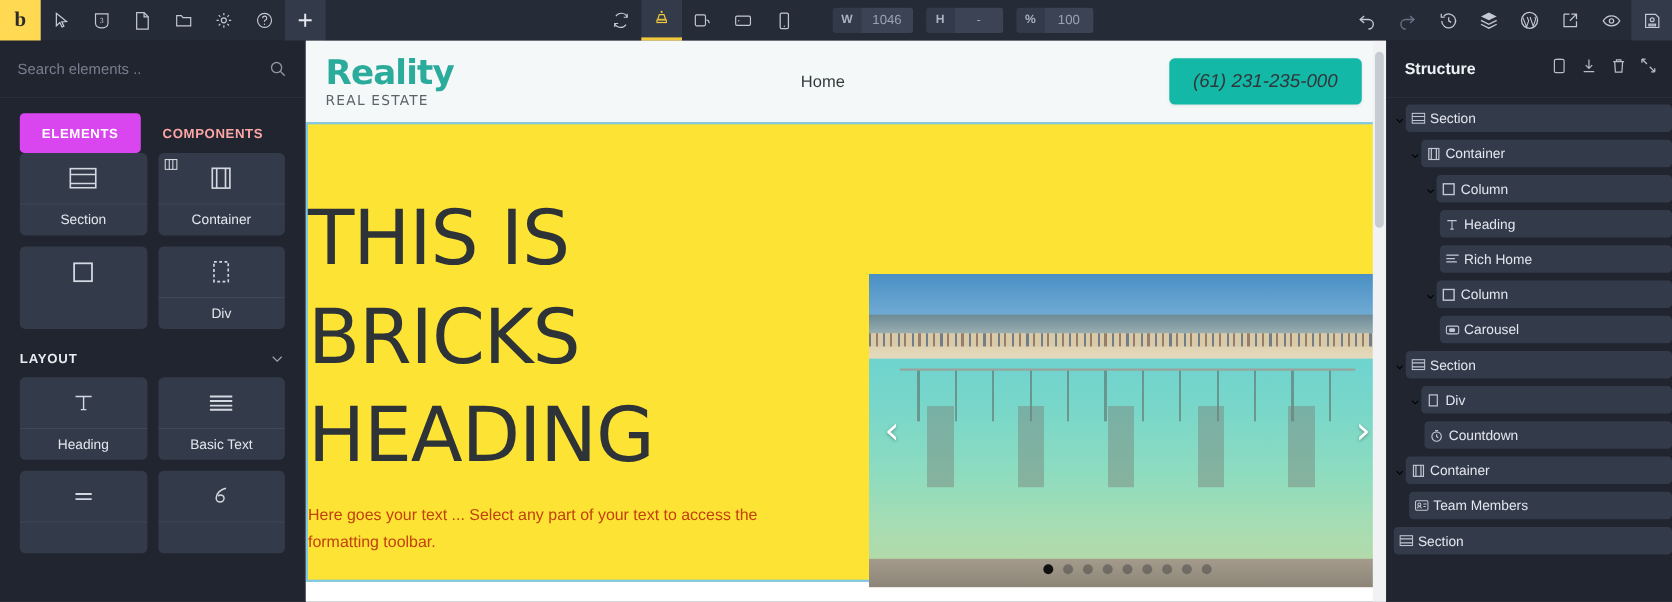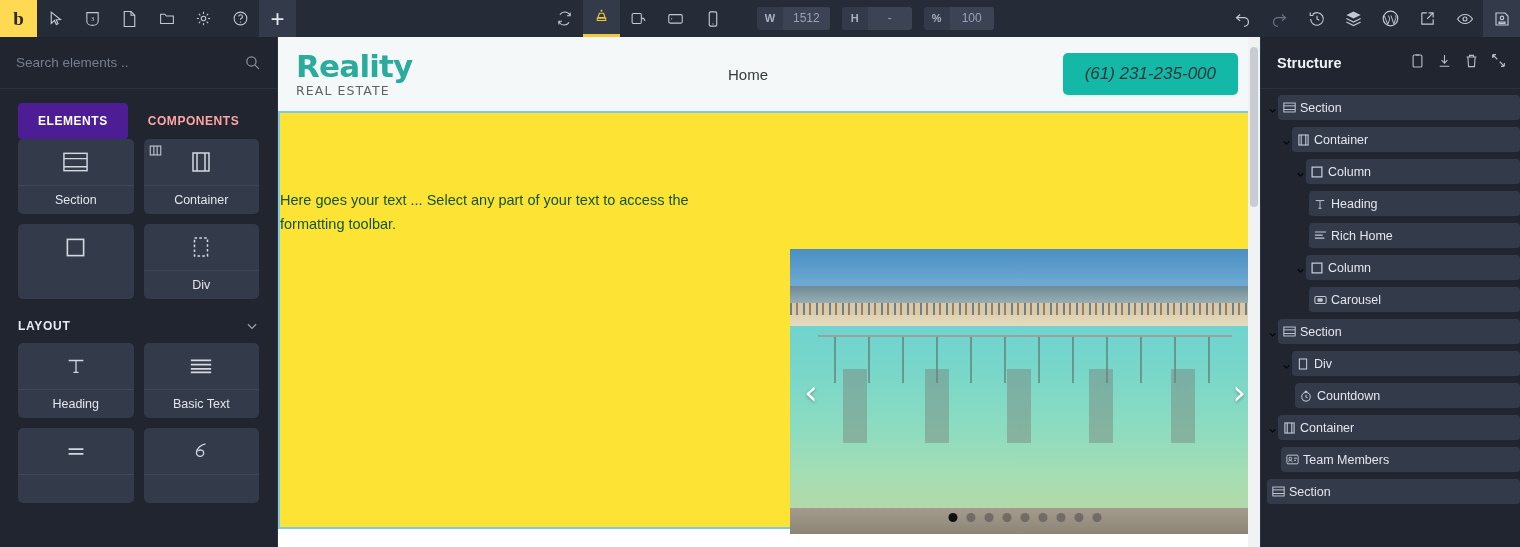--- a/index.html
+++ b/index.html
@@ -72,21 +72,21 @@
     color: #d4d8e0; font-size: 13.5px; font-family: "Liberation Sans", sans-serif;
   }
   .search-row input::placeholder { color: #767f90; }
   .search-row .sicon { color: #8d95a5; display: flex; }
 
   .tabs { display: flex; gap: 0; padding: 14px 18px 0 18px; }
   .tab {
     font-size: 12px; font-weight: bold; letter-spacing: .55px;
     padding: 11px 20px; border-radius: 4px; color: #fca5a5;
   }
-  .tab.active { background: #4c1d95; color: #ffffff; }
+  .tab.active { background: #d946ef; color: #ffffff; }
 
   .sec-head {
     display: flex; align-items: center; padding: 20px 18px 10px 18px;
   }
   .sec-head .t {
     font-size: 12px; font-weight: bold; letter-spacing: .7px; color: #e8ebf0;
   }
   .sec-head .i {
     margin-left: 7px; width: 13px; height: 13px; border-radius: 50%;
     border: 1px solid #7e8699; color: #7e8699; font-size: 9px;
@@ -143,21 +143,21 @@
   .hero {
     background: #fde434; height: 418px; position: relative;
     outline: 2px solid #7fc8e8; outline-offset: -2px;
   }
   .hero-text { position: absolute; left: 2px; top: 62px; width: 500px; }
   .hero-h1 {
     font-size: 69px; line-height: 1.3; color: #2e3338; font-weight: normal;
     font-family: "DejaVu Sans", sans-serif; letter-spacing: -1px;
   }
   .hero-p {
-    margin-top: 16px; font-size: 14.5px; line-height: 1.65; color: #14532d;
+    margin-top: 16px; font-size: 14.5px; line-height: 1.65; color: #c2410c;
     width: 470px;
   }
 
   .carousel {
     position: absolute; left: 512px; top: 138px; width: 470px; height: 285px;
     overflow: hidden;
   }
   .carousel .photo { position: absolute; inset: 0; }
   .sky { position:absolute; left:0; top:0; width:100%; height:20%;
          background: linear-gradient(#4a8fc4, #83b9dc); }
@@ -305,21 +305,21 @@
       <div class="tb-icon">
         <svg width="14" height="18" viewBox="0 0 18 24" fill="none" stroke="currentColor" stroke-width="1.5">
             <rect x="4" y="2.5" width="10" height="19" rx="1.8"></rect>
             <circle cx="9" cy="18.5" r=".8" fill="currentColor" stroke="none"></circle>
           </svg>
       </div>
 
       <div class="tb-fields">
         <div class="field">
           <span class="k">W</span>
-          <span class="v">1512</span>
+          <span class="v">1046</span>
         </div>
         <div class="field">
           <span class="k">H</span>
           <span class="v">-</span>
         </div>
         <div class="field">
           <span class="k">%</span>
           <span class="v">100</span>
         </div>
       </div>
@@ -493,20 +493,21 @@
       <div class="logo">
         <span class="l1">Reality</span>
         <span class="l2">REAL ESTATE</span>
       </div>
       <div class="nav-home">Home</div>
       <div class="phone-btn">(61) 231-235-000</div>
     </div>
 
     <div class="hero">
       <div class="hero-text">
+        <div class="hero-h1">THIS IS BRICKS HEADING</div>
         <div class="hero-p">Here goes your text ... Select any part of your text to access the formatting toolbar.</div>
       </div>
 
       <div class="carousel">
         <div class="photo">
           <div class="sky"></div>
           <div class="mount"></div>
           <div class="beach"></div>
           <div class="crowd"></div>
           <div class="water"></div>

